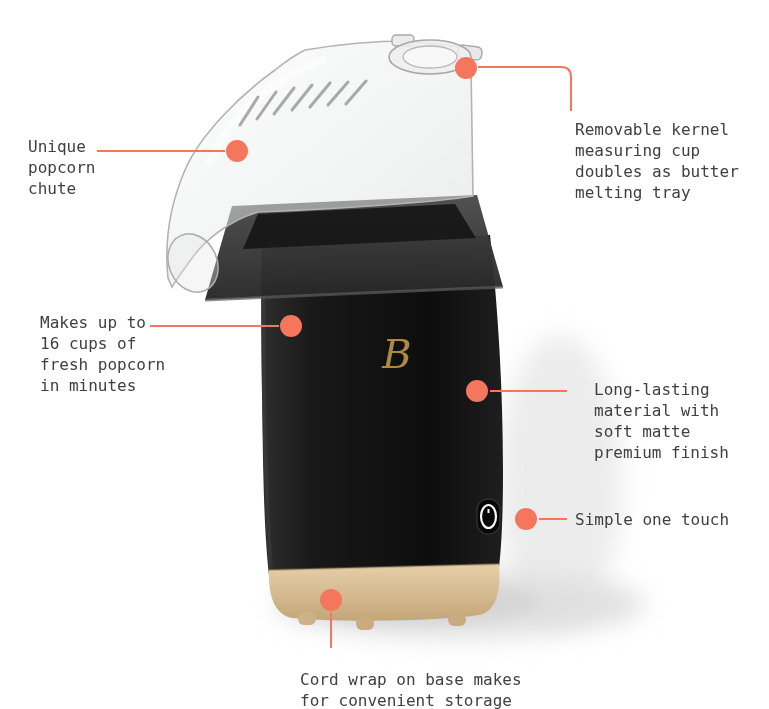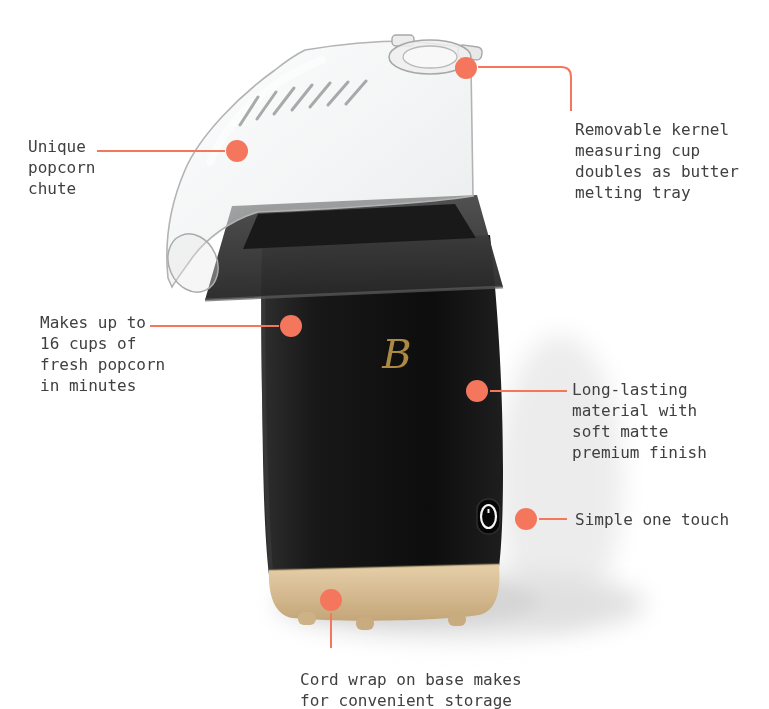--- a/index.html
+++ b/index.html
@@ -16,21 +16,21 @@
     position:absolute;
     font-size:16px;
     line-height:21px;
     color:#404040;
     white-space:pre-line;
     letter-spacing:0px;
   }
   .c1{left:28px;top:136px;}
   .c2{left:575px;top:119px;}
   .c3{left:28px;top:312px;margin-left:12px;}
-  .c4{left:572px;top:379px;}
+  .c4{left:594px;top:379px;}
   .c5{left:575px;top:509px;text-align:right;}
   .c6{left:300px;top:669px;}
 </style>
 </head>
 <body>
 
 <div class="canvas">
 
   <svg width="769" height="709" viewBox="0 0 769 709">
     <defs>

